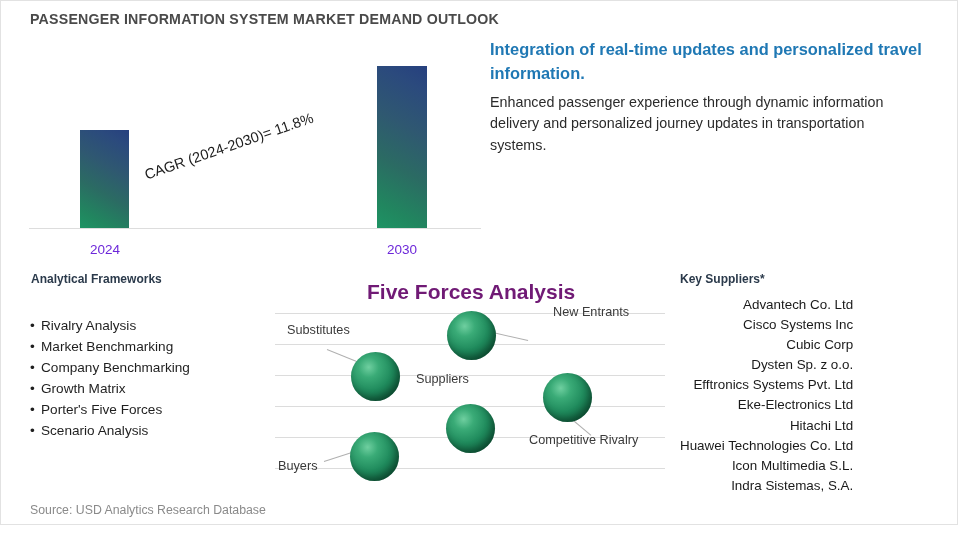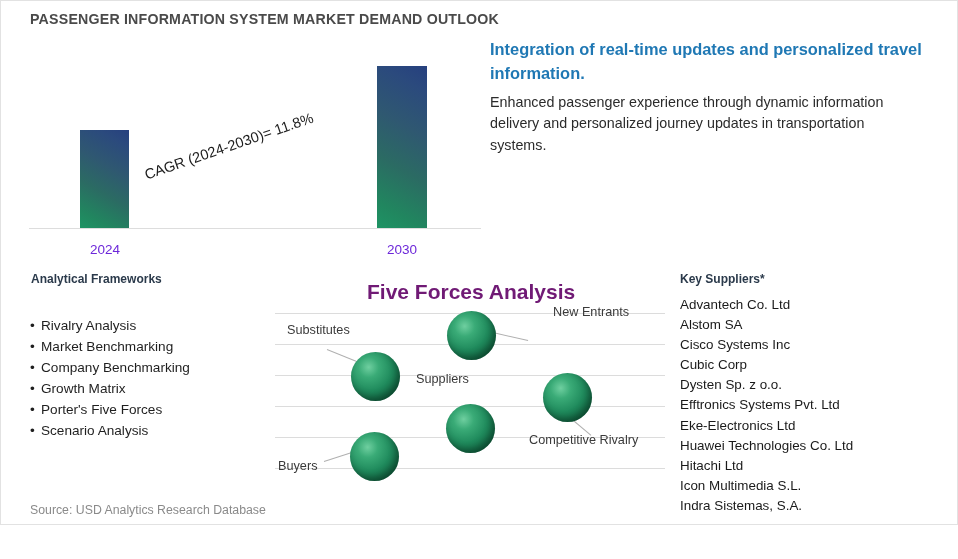--- a/index.html
+++ b/index.html
@@ -176,20 +176,21 @@
   }
 
   
   #companies-list {
     position: absolute;
     left: 679px;
     top: 294px;
     margin: 0;
     padding: 0;
     list-style: none;
+    text-align: right;
   }
   #companies-list li {
     font-size: 13.4px;
     color: #1a1a1a;
     line-height: 20.1px;
     white-space: nowrap;
   }
 
   
   #source-note {
@@ -275,28 +276,27 @@
     <div class="ff-label" style="left:278px; top:6px;">New Entrants</div>
     <div class="ff-label" style="left:12px;  top:24px;">Substitutes</div>
     <div class="ff-label" style="left:141px; top:73px;">Suppliers</div>
     <div class="ff-label" style="left:254px; top:134px;">Competitive Rivalry</div>
     <div class="ff-label" style="left:3px;   top:160px;">Buyers</div>
   </div>
 
   <div class="section-heading" id="heading-companies">Key Suppliers*</div>
   <ul id="companies-list">
     <li>Advantech Co. Ltd</li>
-    <li>Alstom SA</li>
     <li>Cisco Systems Inc</li>
     <li>Cubic Corp</li>
     <li>Dysten Sp. z o.o.</li>
     <li>Efftronics Systems Pvt. Ltd</li>
     <li>Eke-Electronics Ltd</li>
+    <li>Hitachi Ltd</li>
     <li>Huawei Technologies Co. Ltd</li>
-    <li>Hitachi Ltd</li>
     <li>Icon Multimedia S.L.</li>
     <li>Indra Sistemas, S.A.</li>
   </ul>
 
   <div id="source-note">Source: USD Analytics Research Database</div>
   <div id="full-list-note">*- Full list available in report</div>
   <div id="bottom-rule"></div>
 
 </div>
 

